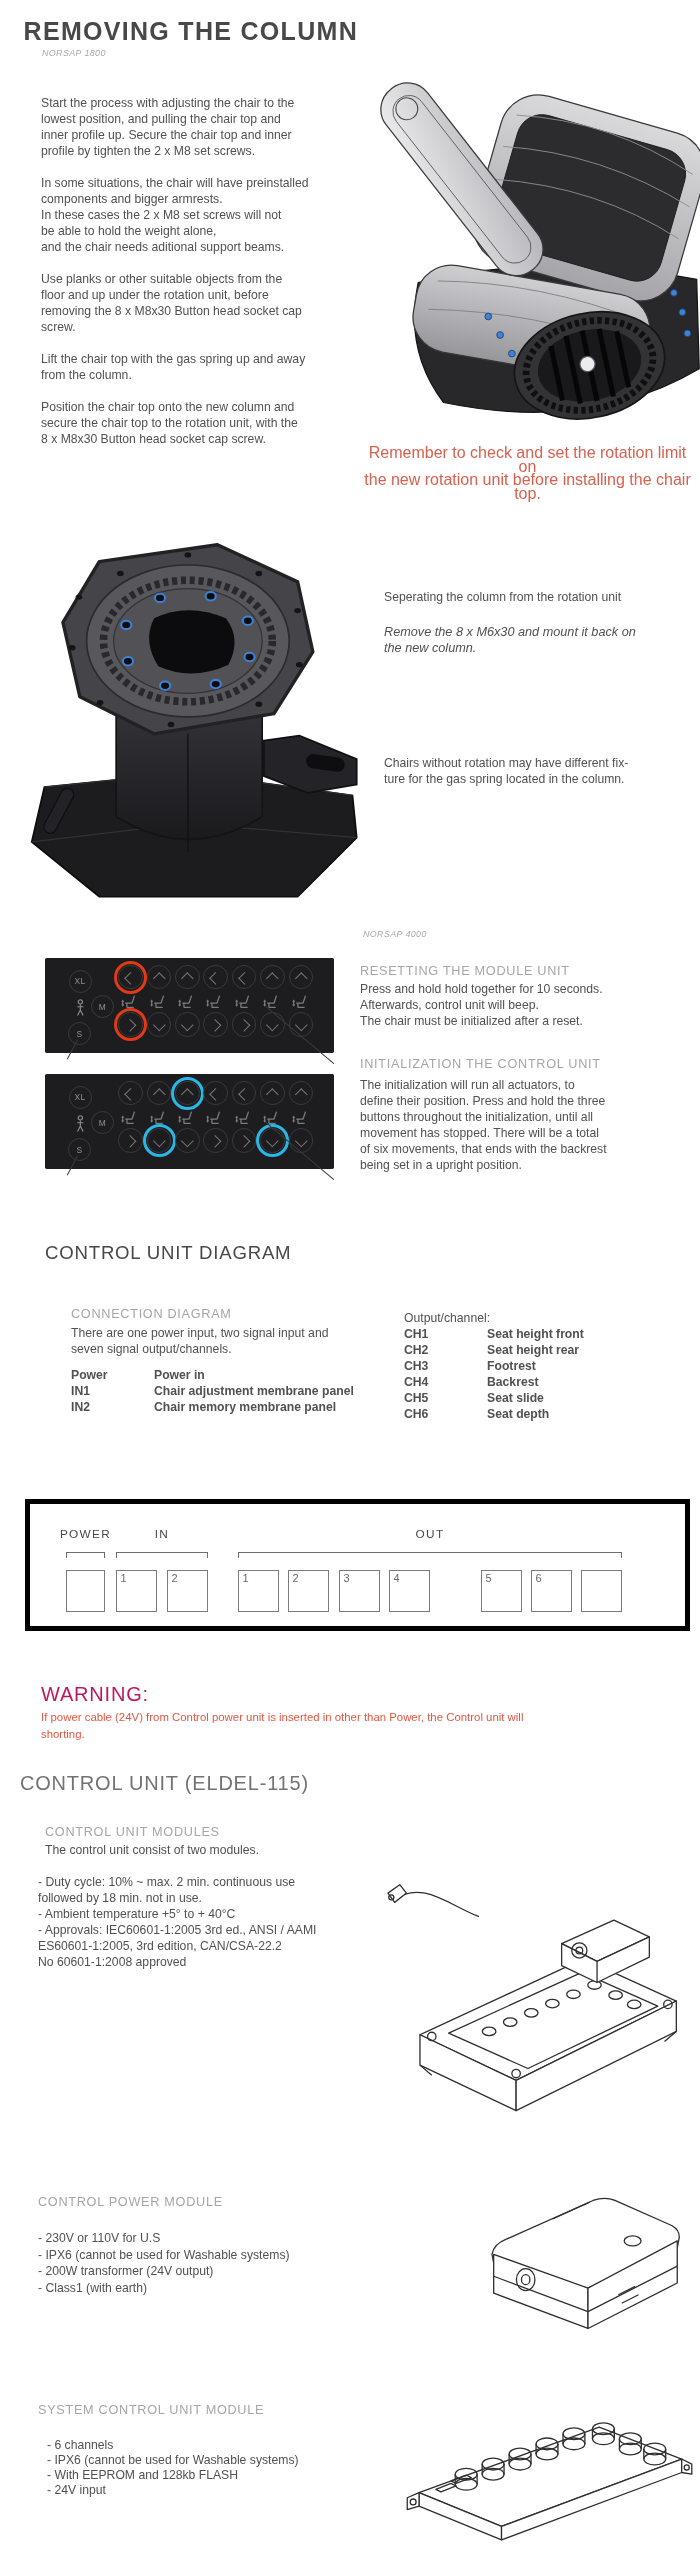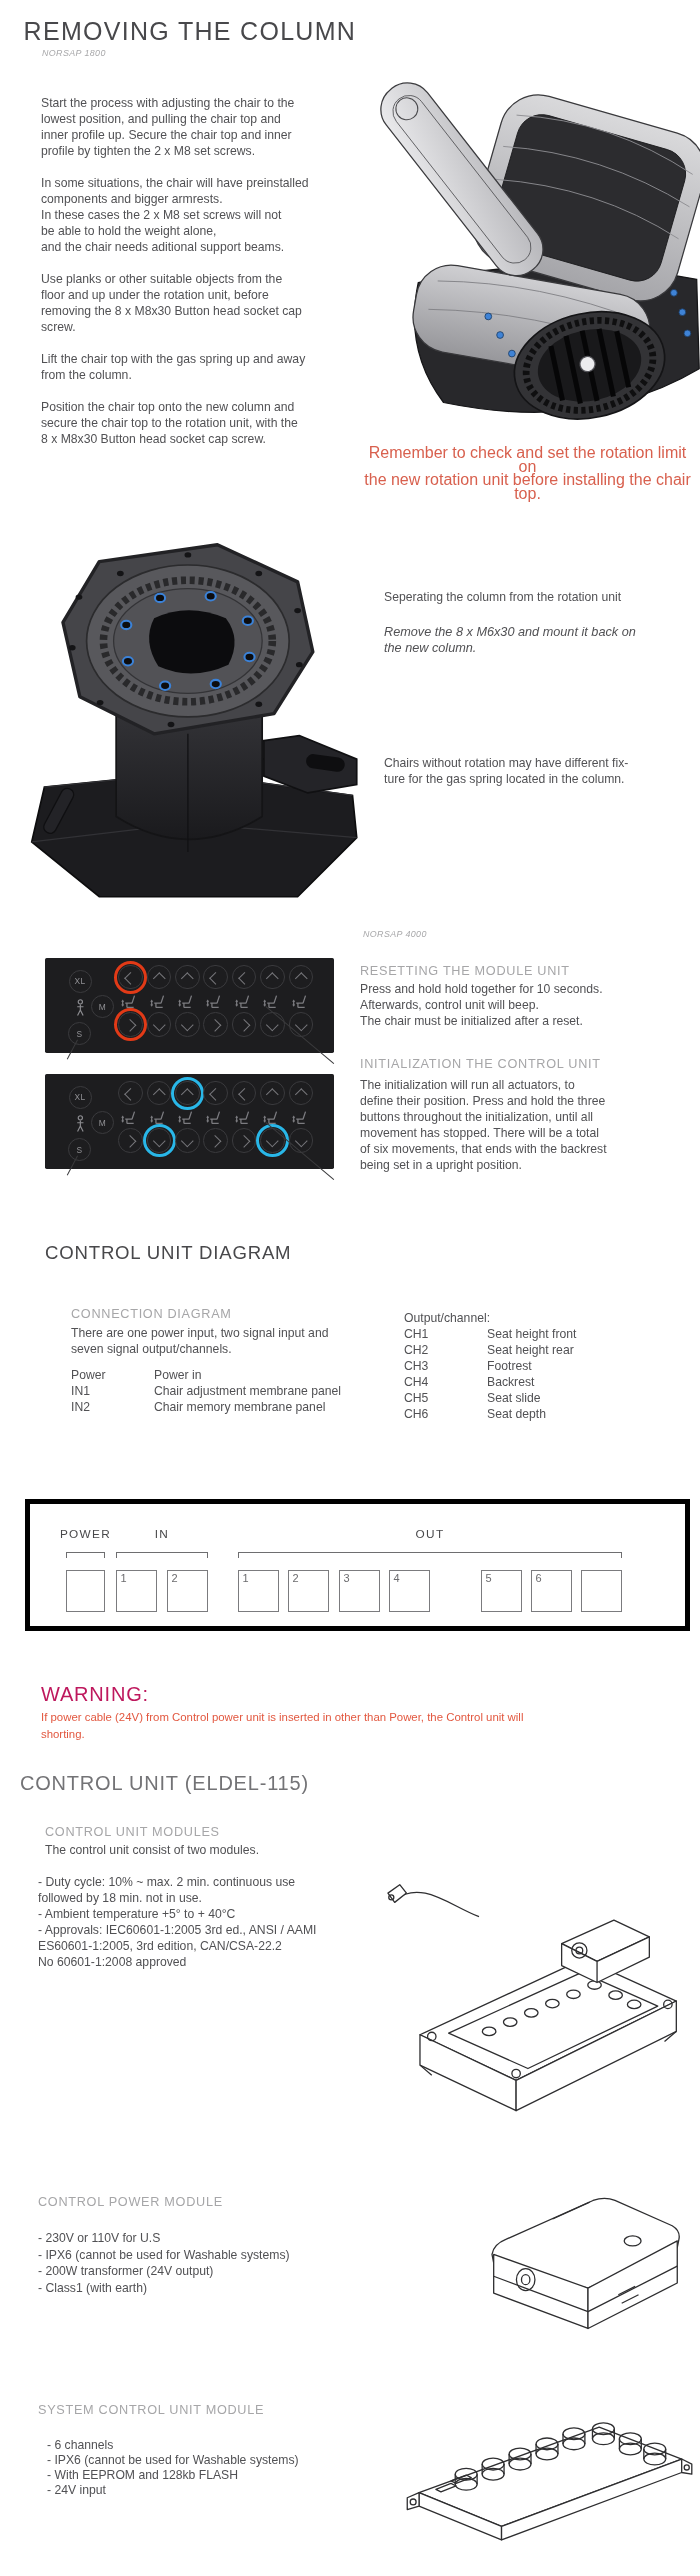--- a/index.html
+++ b/index.html
@@ -1,34 +1,34 @@
 <!DOCTYPE html>
 <html style="font-size:13.5px"><head>
 <meta charset="utf-8">
 <style>
   html,body{margin:0;padding:0;background:#ffffff;}
   body{font-family:"Liberation Sans","DejaVu Sans",sans-serif;color:#515154;}
   .page{position:relative;width:700px;height:2576px;background:#fff;overflow:hidden;}
   .abs{position:absolute;}
   .pre{white-space:pre-line;}
-  .h1{font-size:25px;font-weight:400;letter-spacing:1.3px;color:#48484b;}
+  .h1{font-size:25px;font-weight:700;letter-spacing:1.3px;color:#48484b;}
   .h1b{font-size:22px;font-weight:300;letter-spacing:0.8px;color:#48484b;}
   .h2{font-size:18.6px;font-weight:300;letter-spacing:0.8px;color:#48484b;}
   .h2g{font-size:20px;font-weight:300;letter-spacing:0.8px;color:#737376;}
   .subtitle{font-size:8.9px;font-style:italic;color:#a8a8aa;letter-spacing:0.4px;}
   .subhead{font-size:12.7px;color:#a6a6a8;letter-spacing:0.7px;}
   .body{font-size:12.2px;line-height:16px;color:#515154;}
   .body p{margin:0 0 16px 0;}
   .italic{font-style:italic;}
   .caption-red{font-size:16px;line-height:13.5px;color:#d8604e;text-align:center;}
   .warn-title{font-size:20px;font-weight:400;letter-spacing:0.8px;color:#be185d;}
   .warn-text{font-size:11.4px;line-height:16.5px;color:#e2573f;}
   
   .kv{font-size:12.2px;line-height:16px;color:#515154;}
-  .kv .row{display:flex;}
+  .kv .row{display:flex;font-weight:bold;}
   .kv .k{width:83px;flex:none;}
   
   .panel{position:absolute;width:289px;height:95px;background:#1d1d1f;border-radius:1.7px;}
   .p-circle{position:absolute;width:23px;height:23px;border-radius:50%;border:1.3px solid #3a3a3d;
             color:#919195;font-size:8.4px;display:flex;align-items:center;justify-content:center;
             letter-spacing:0.4px;box-sizing:border-box;}
   .p-cols{position:absolute;left:73px;top:0;display:flex;gap:3.4px;height:95px;box-sizing:border-box;padding-top:6.8px;}
   .p-col{width:25px;display:flex;flex-direction:column;align-items:center;}
   .p-btn{position:relative;width:24.5px;height:24.5px;border-radius:50%;border:1.3px solid #3a3a3d;
          box-sizing:border-box;display:flex;align-items:center;justify-content:center;flex:none;}

